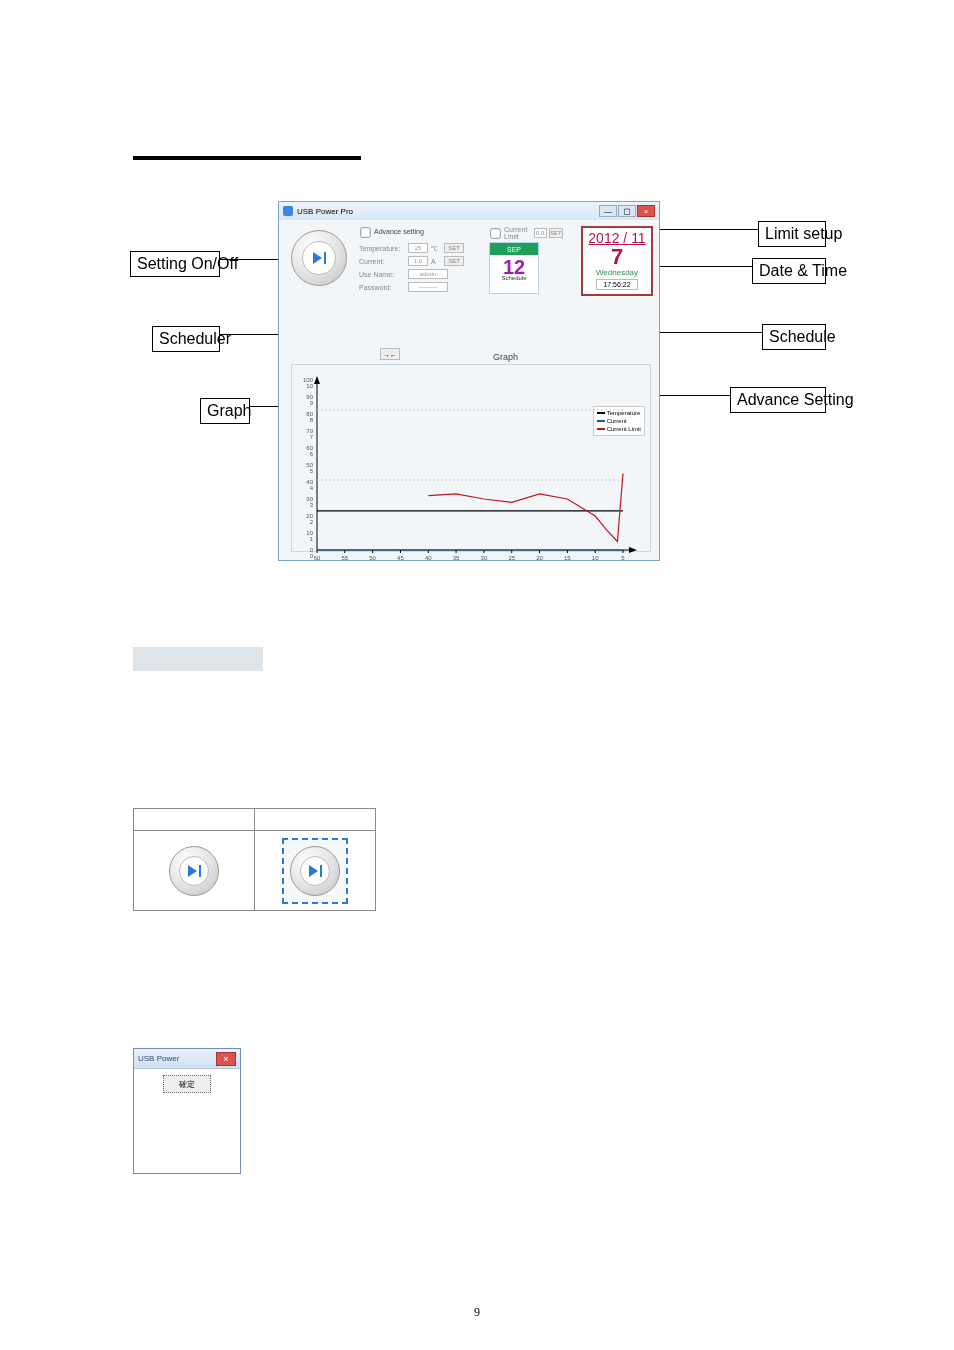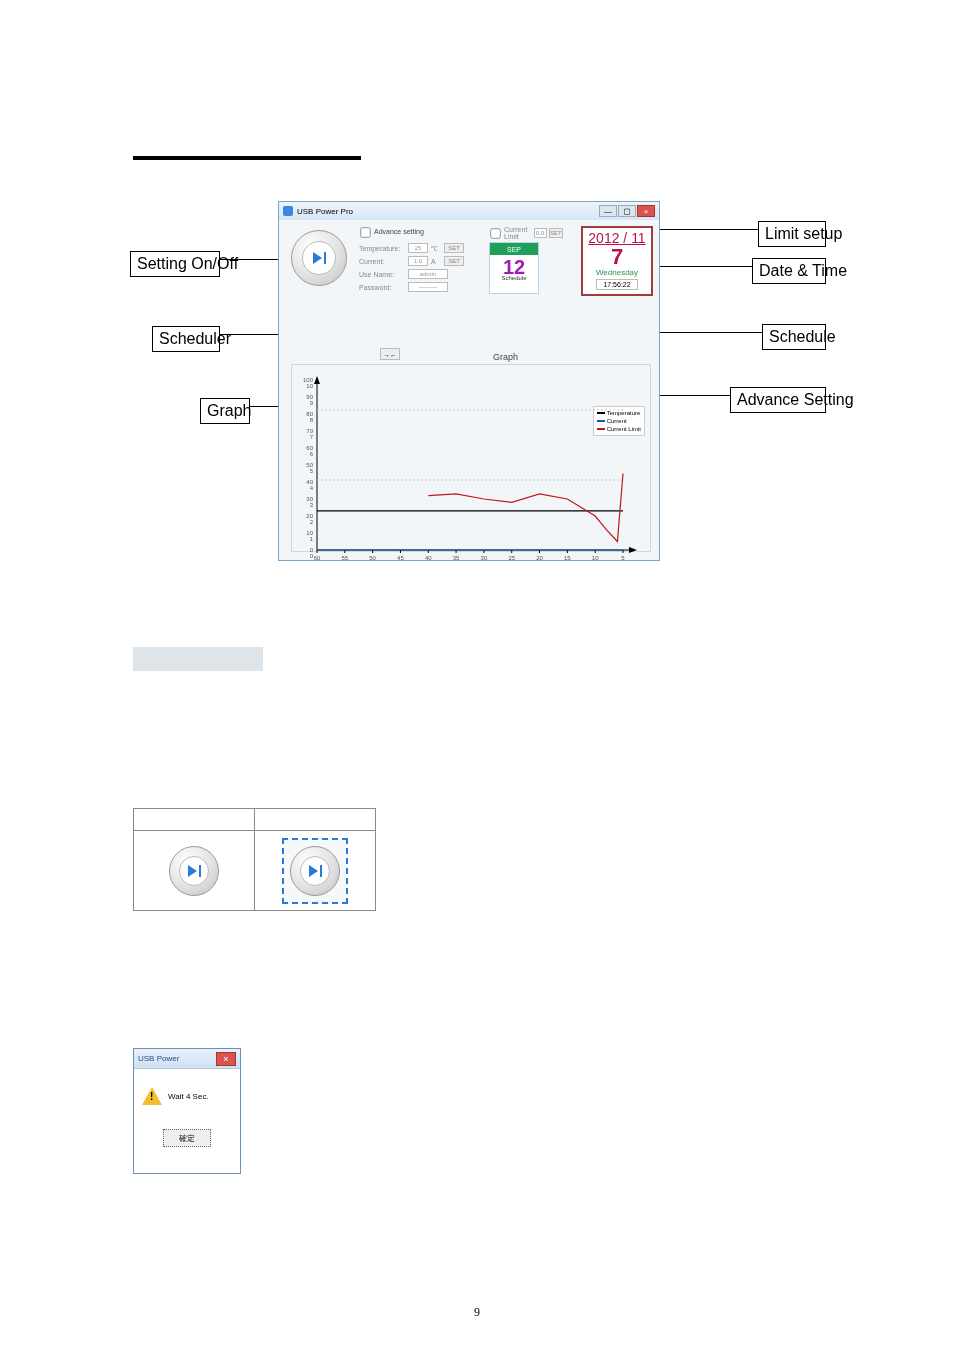--- a/index.html
+++ b/index.html
@@ -465,20 +465,16 @@
     </td>
   </tr>
 </tbody>
   </table>
 
 <div class="wait-dlg">
   <div class="wait-title">
     <span>USB Power</span>
     <div class="x">×</div>
   </div>
-  <div class="wait-body">
-    <div class="warn-icon"></div>
-    <span>Wait  4 Sec.</span>
-  </div>
   <button class="wait-ok">確定</button>
 </div>
 
 <div class="pagenum">9</div>
 
 </body></html>

